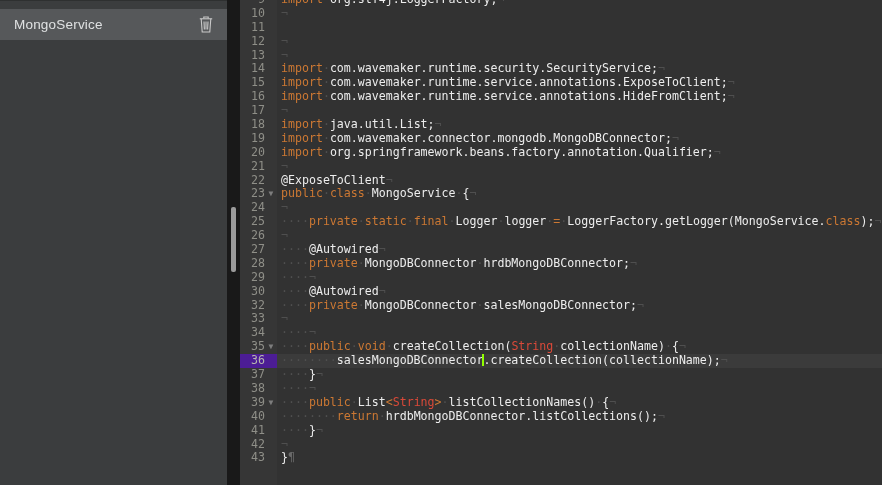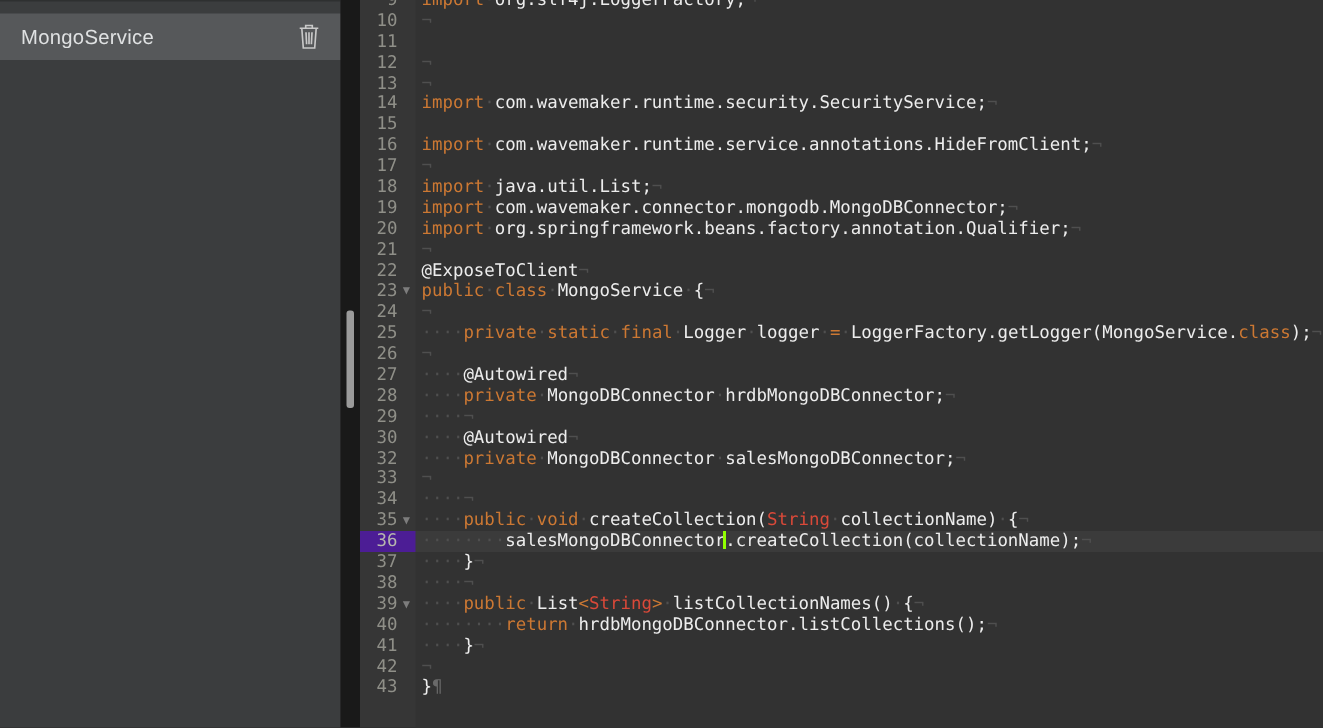--- a/index.html
+++ b/index.html
@@ -89,21 +89,21 @@
 
   <main class="editor">
     <div class="gutter-strip"></div>
     <div id="lines">
         <div class="row"><span class="gutter"><span class="num">9</span><span class="fold"></span></span><span class="code"><span class="t-k">import</span><span class="t-w">·</span><span class="t-p">org.slf4j.LoggerFactory;</span><span class="eol">¬</span></span></div>
         <div class="row"><span class="gutter"><span class="num">10</span><span class="fold"></span></span><span class="code"><span class="eol">¬</span></span></div>
         <div class="row"><span class="gutter"><span class="num">11</span><span class="fold"></span></span></div>
         <div class="row"><span class="gutter"><span class="num">12</span><span class="fold"></span></span><span class="code"><span class="eol">¬</span></span></div>
         <div class="row"><span class="gutter"><span class="num">13</span><span class="fold"></span></span><span class="code"><span class="eol">¬</span></span></div>
         <div class="row"><span class="gutter"><span class="num">14</span><span class="fold"></span></span><span class="code"><span class="t-k">import</span><span class="t-w">·</span><span class="t-p">com.wavemaker.runtime.security.SecurityService;</span><span class="eol">¬</span></span></div>
-        <div class="row"><span class="gutter"><span class="num">15</span><span class="fold"></span></span></div>
+        <div class="row"><span class="gutter"><span class="num">15</span><span class="fold"></span></span><span class="code"><span class="t-k">import</span><span class="t-w">·</span><span class="t-p">com.wavemaker.runtime.service.annotations.ExposeToClient;</span><span class="eol">¬</span></span></div>
         <div class="row"><span class="gutter"><span class="num">16</span><span class="fold"></span></span><span class="code"><span class="t-k">import</span><span class="t-w">·</span><span class="t-p">com.wavemaker.runtime.service.annotations.HideFromClient;</span><span class="eol">¬</span></span></div>
         <div class="row"><span class="gutter"><span class="num">17</span><span class="fold"></span></span><span class="code"><span class="eol">¬</span></span></div>
         <div class="row"><span class="gutter"><span class="num">18</span><span class="fold"></span></span><span class="code"><span class="t-k">import</span><span class="t-w">·</span><span class="t-p">java.util.List;</span><span class="eol">¬</span></span></div>
         <div class="row"><span class="gutter"><span class="num">19</span><span class="fold"></span></span><span class="code"><span class="t-k">import</span><span class="t-w">·</span><span class="t-p">com.wavemaker.connector.mongodb.MongoDBConnector;</span><span class="eol">¬</span></span></div>
         <div class="row"><span class="gutter"><span class="num">20</span><span class="fold"></span></span><span class="code"><span class="t-k">import</span><span class="t-w">·</span><span class="t-p">org.springframework.beans.factory.annotation.Qualifier;</span><span class="eol">¬</span></span></div>
         <div class="row"><span class="gutter"><span class="num">21</span><span class="fold"></span></span><span class="code"><span class="eol">¬</span></span></div>
         <div class="row"><span class="gutter"><span class="num">22</span><span class="fold"></span></span><span class="code"><span class="t-p">@ExposeToClient</span><span class="eol">¬</span></span></div>
         <div class="row"><span class="gutter"><span class="num">23</span><span class="fold">▼</span></span><span class="code"><span class="t-k">public</span><span class="t-w">·</span><span class="t-k">class</span><span class="t-w">·</span><span class="t-p">MongoService</span><span class="t-w">·</span><span class="t-p">{</span><span class="eol">¬</span></span></div>
         <div class="row"><span class="gutter"><span class="num">24</span><span class="fold"></span></span><span class="code"><span class="eol">¬</span></span></div>
         <div class="row"><span class="gutter"><span class="num">25</span><span class="fold"></span></span><span class="code"><span class="t-w">····</span><span class="t-k">private</span><span class="t-w">·</span><span class="t-k">static</span><span class="t-w">·</span><span class="t-k">final</span><span class="t-w">·</span><span class="t-p">Logger</span><span class="t-w">·</span><span class="t-p">logger</span><span class="t-w">·</span><span class="t-k">=</span><span class="t-w">·</span><span class="t-p">LoggerFactory.getLogger(MongoService.</span><span class="t-k">class</span><span class="t-p">);</span><span class="eol">¬</span></span></div>

